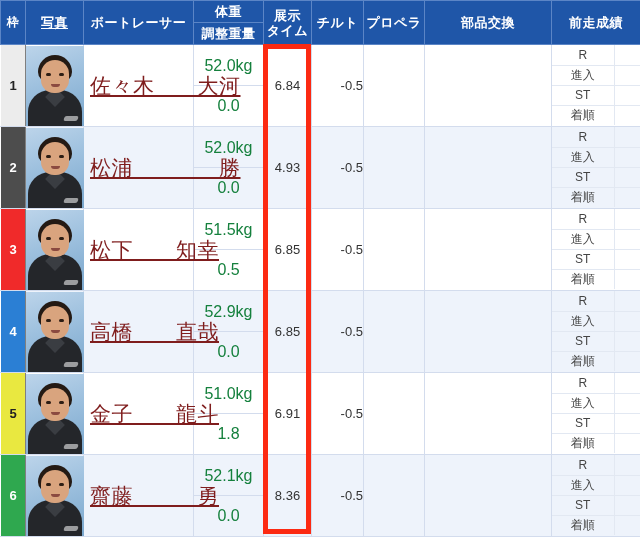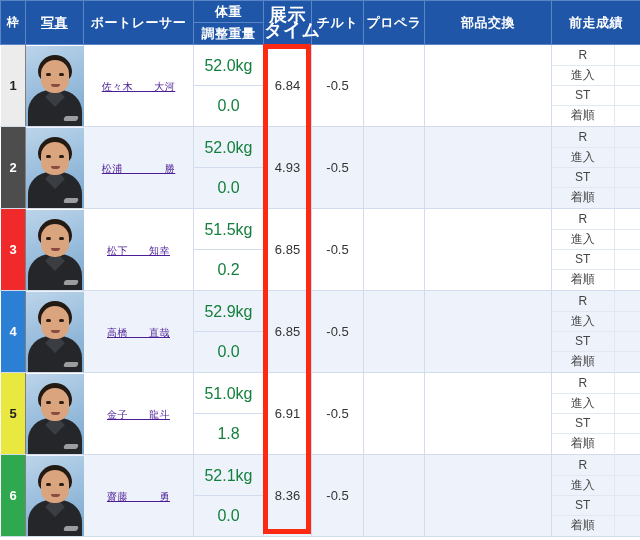--- a/index.html
+++ b/index.html
@@ -31,21 +31,21 @@
     border: 1px solid #5b85c6;
     letter-spacing: 0.5px;
     white-space: nowrap;
   }
   thead th.th-tall { height: 44px; }
   thead th.th-half { height: 22px; padding: 0; line-height: 20px; }
   th.hdr-waku   { width: 25px;  font-size: 12px; }
   th.hdr-photo  { width: 58px; text-decoration: underline;  }
   th.hdr-racer  { width: 110px; }
   th.hdr-weight { width: 70px;  }
-  th.hdr-time   { width: 48px;  font-size: 18px; line-height: 15px; }
+  th.hdr-time   { width: 48px;  font-size: 13px; line-height: 15px; }
   th.hdr-tilt   { width: 52px;  }
   th.hdr-prop   { width: 61px;  }
   th.hdr-parts  { width: 127px; }
   th.hdr-prev   { width: 89px;  }
   .time-lines { display: block; }
   .time-lines span { display: block; }
 
   
   tbody tr.racer-row { height: 82px; }
   tbody td {
@@ -124,43 +124,43 @@
     border-radius: 2px;
     transform: skewX(-18deg);
   }
 
   td.cell-racer {
     width: 110px;
     text-align: center;
     padding: 0 6px;
   }
   a.racer-name {
-    color: #4c1d95;
+    color: #7f1d1d;
     text-decoration: underline;
-    font-size: 10px;
+    font-size: 21px;
     font-weight: normal;
     white-space: pre;
     letter-spacing: 0.5px;
   }
 
   td.cell-weight {
     width: 70px;
     padding: 0;
     text-align: center;
   }
   .weight-top, .weight-bot {
     height: 40px;
     line-height: 40px;
     font-size: 16px;
     color: #15803d;
   }
   .weight-top { border-bottom: 1px solid #d3dced; }
 
   td.cell-time  { width: 48px;  text-align: center; font-size: 13px; }
-  td.cell-tilt  { width: 52px;  text-align: center; font-size: 13px; }
+  td.cell-tilt  { width: 52px;  text-align: right; font-size: 13px; }
   td.cell-prop  { width: 61px;  }
   td.cell-parts { width: 127px; }
 
   td.cell-prev {
     width: 89px;
     padding: 0;
     vertical-align: top;
   }
   table.prev {
     width: 100%;
@@ -338,21 +338,21 @@
               <span class="face"></span>
               <span class="eye-l"></span>
               <span class="eye-r"></span>
               <span class="mouth"></span>
               <span class="logo"></span>
             </span>
           </td>
           <td class="cell-racer"><a class="racer-name" href="#">松下　　知幸</a></td>
           <td class="cell-weight">
             <div class="weight-top">51.5kg</div>
-            <div class="weight-bot">0.2</div>
+            <div class="weight-bot">0.5</div>
           </td>
           <td class="cell-time">6.85</td>
           <td class="cell-tilt">-0.5</td>
           <td class="cell-prop"></td>
           <td class="cell-parts"></td>
           <td class="cell-prev">
             <table class="prev">
               <tbody>
                 <tr>
                   <td class="lbl">R</td>

